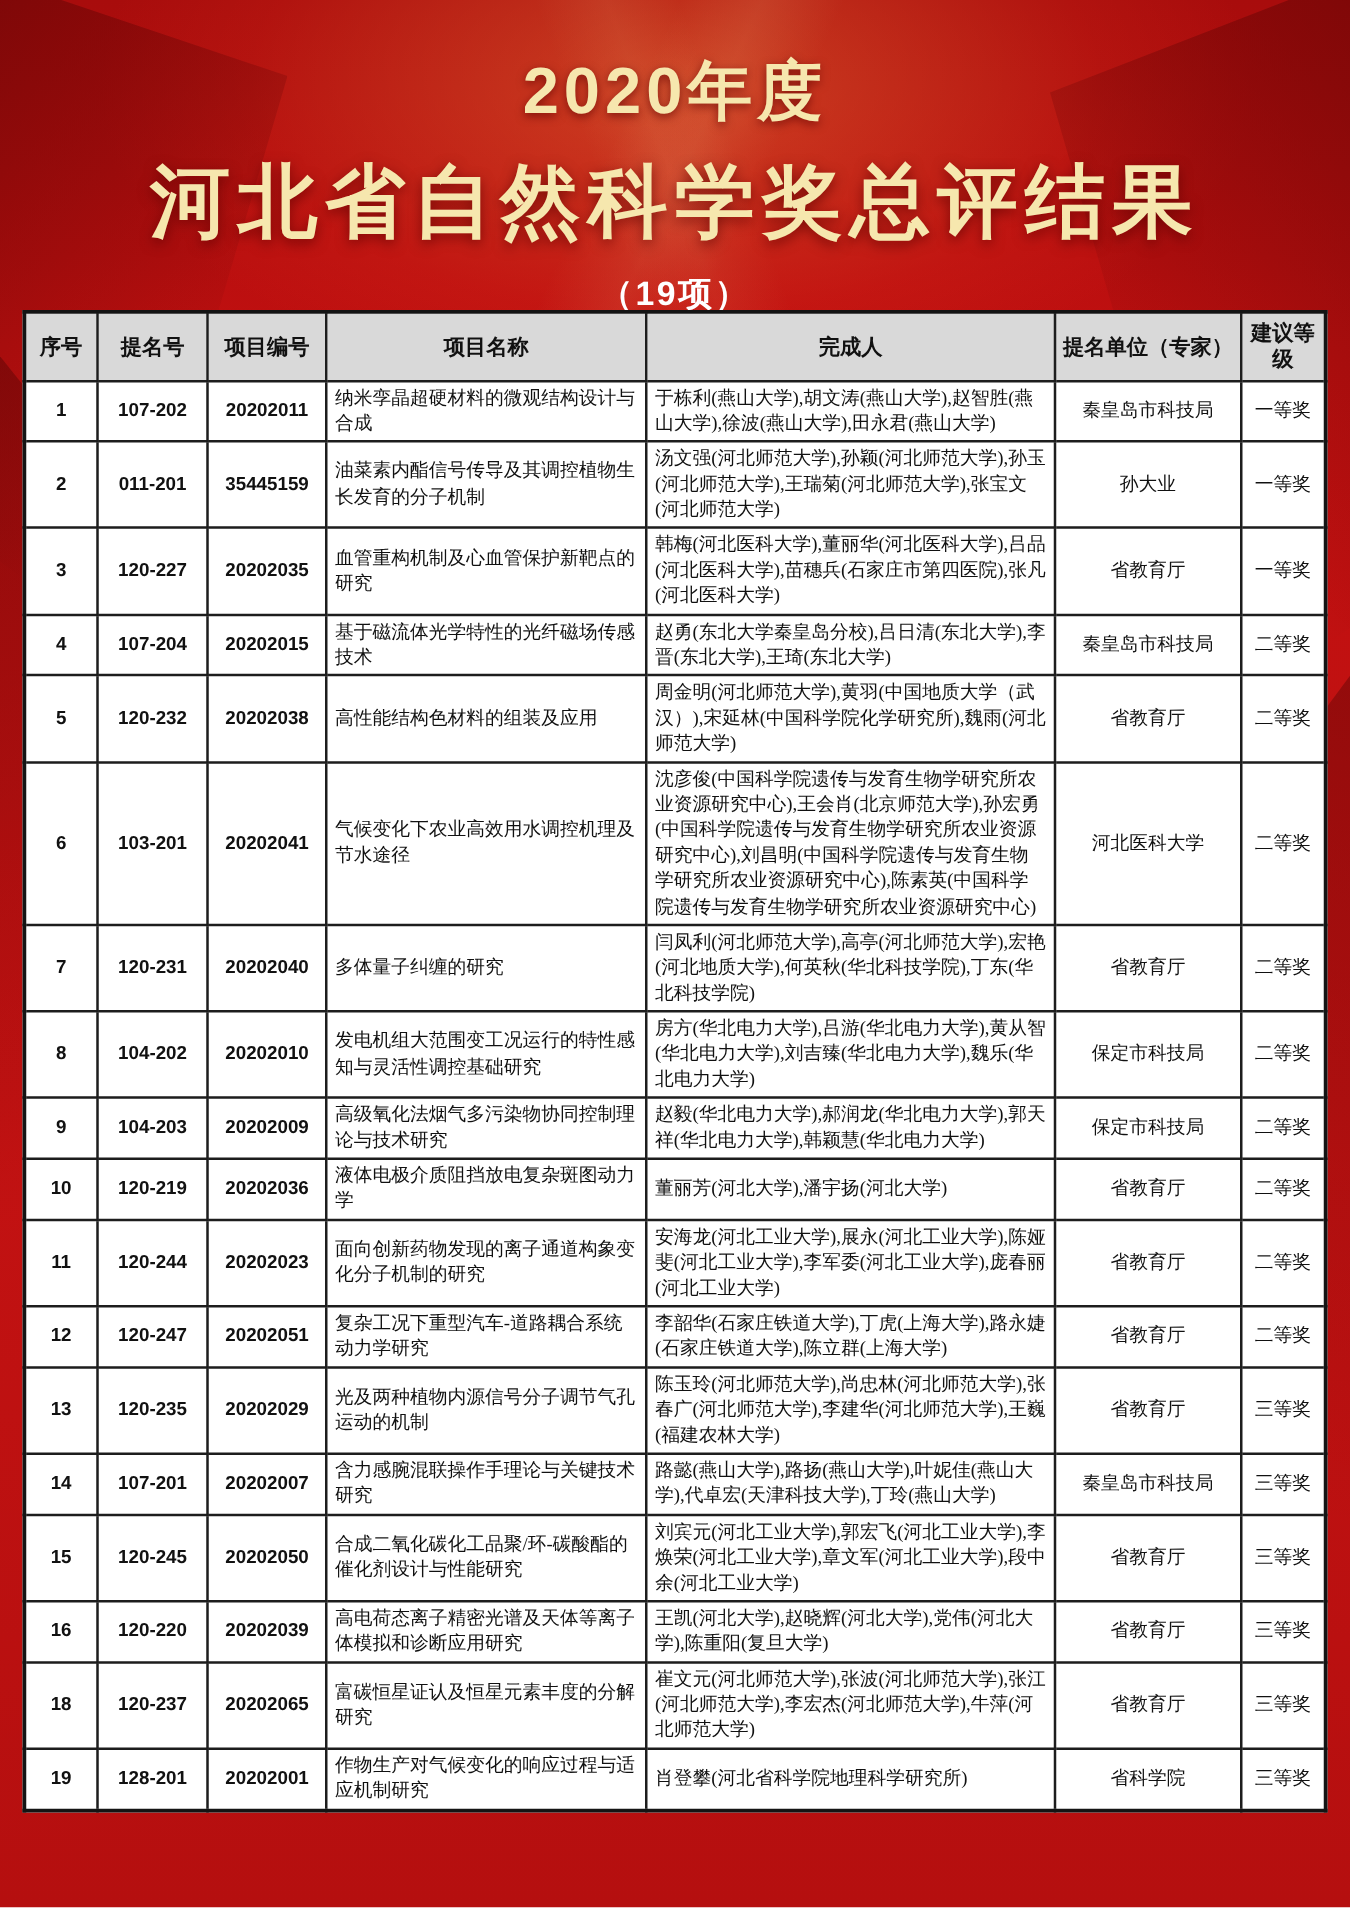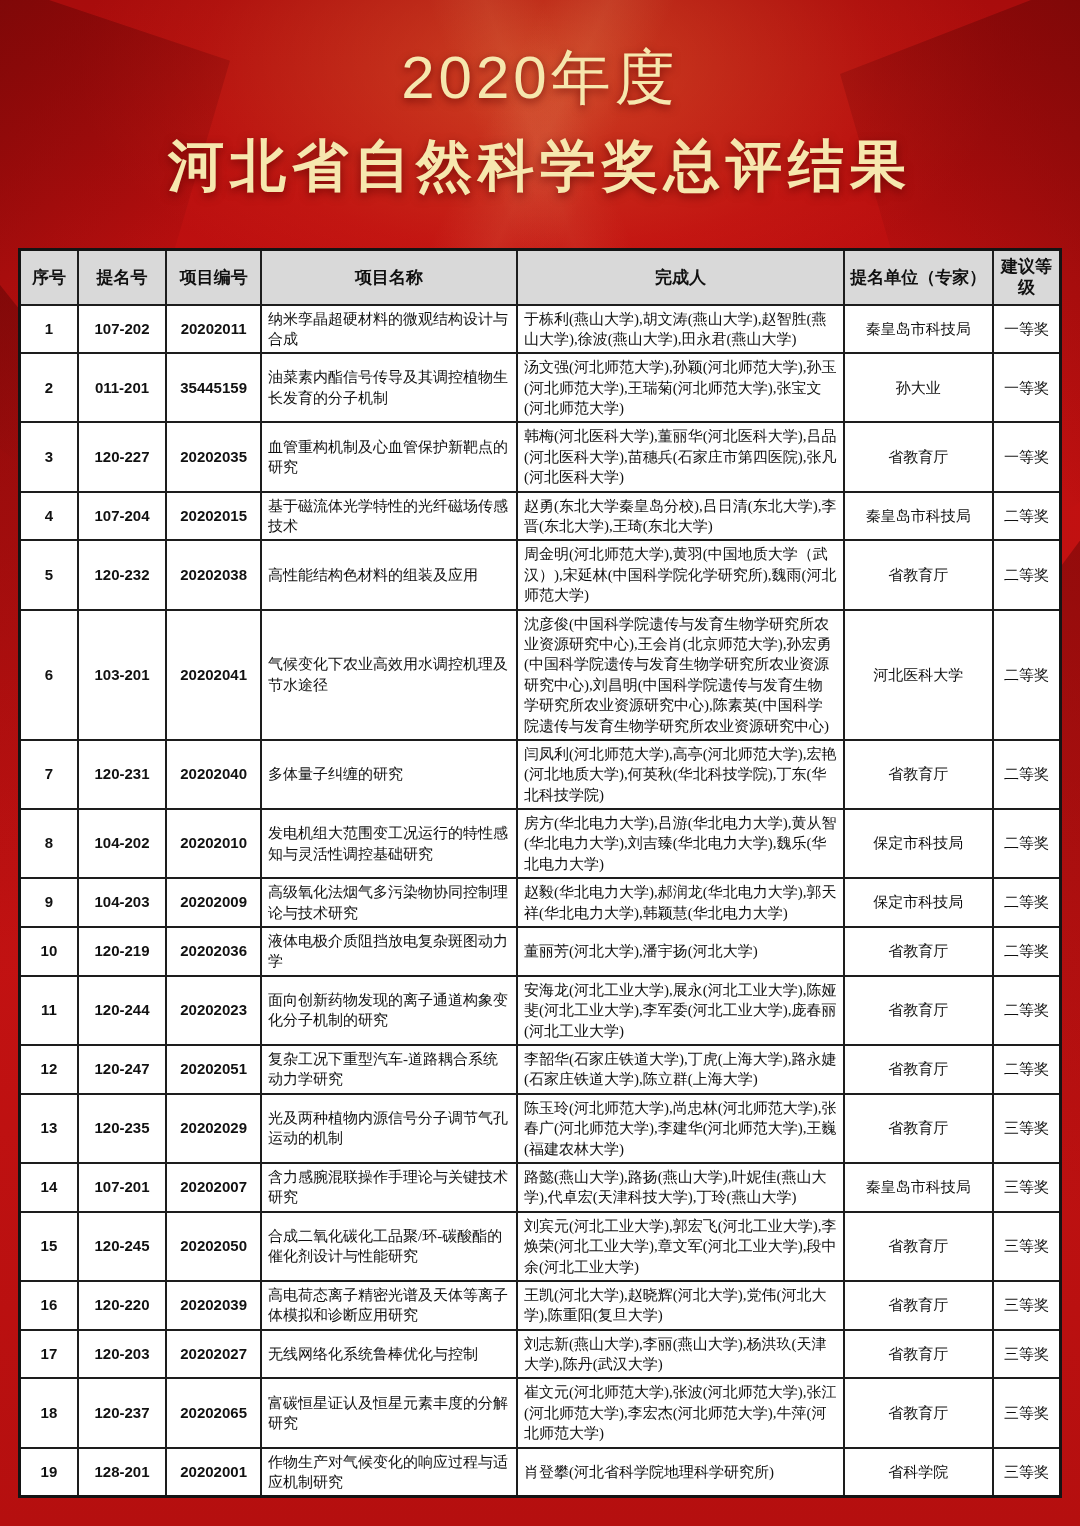--- a/index.html
+++ b/index.html
@@ -11,23 +11,23 @@
   
   .shape{position:absolute;pointer-events:none;}
   .sh-l1{left:-70px;top:-40px;width:300px;height:560px;background:linear-gradient(135deg,rgba(110,6,6,.85),rgba(150,10,10,0) 70%);clip-path:polygon(0 0,100% 18%,55% 100%,0 78%);}
   .sh-l2{left:-20px;top:260px;width:180px;height:900px;background:linear-gradient(160deg,rgba(95,5,5,.55),rgba(150,10,10,0) 75%);clip-path:polygon(0 0,100% 25%,40% 100%,0 90%);}
   .sh-r1{right:-80px;top:-50px;width:320px;height:620px;background:linear-gradient(225deg,rgba(110,6,6,.85),rgba(150,10,10,0) 70%);clip-path:polygon(100% 0,0 20%,45% 100%,100% 80%);}
   .sh-r2{right:-30px;top:500px;width:200px;height:900px;background:linear-gradient(200deg,rgba(95,5,5,.5),rgba(150,10,10,0) 75%);clip-path:polygon(100% 0,0 30%,55% 100%,100% 92%);}
   .ray1{left:18%;top:0;width:64%;height:300px;background:linear-gradient(115deg,rgba(0,0,0,0) 42%,rgba(255,220,150,.10) 50%,rgba(0,0,0,0) 58%);}
   .ray2{left:10%;top:0;width:80%;height:300px;background:linear-gradient(70deg,rgba(0,0,0,0) 44%,rgba(255,220,150,.08) 50%,rgba(0,0,0,0) 56%);}
 
   .banner{position:relative;height:248px;text-align:center;color:#f5e5a8;z-index:2;}
-  .banner .year{padding-top:38px;font-size:60px;font-weight:400;letter-spacing:4px;
+  .banner .year{padding-top:38px;font-size:52px;font-weight:700;letter-spacing:4px;
     color:#f6e7ae;text-shadow:0 3px 8px rgba(90,0,0,.65);}
-  .banner .title{margin-top:10px;font-size:56px;font-weight:900;letter-spacing:6px;
+  .banner .title{margin-top:10px;font-size:64px;font-weight:900;letter-spacing:6px;
     color:#f6e7ae;text-shadow:0 3px 10px rgba(90,0,0,.7);}
   .banner .count{margin-top:12px;font-size:27px;font-weight:700;color:#ffffff;letter-spacing:2px;}
 
   .table-wrap{position:relative;z-index:2;margin:0 18px;height:1020px;}
   table{width:100%;height:100%;border-collapse:collapse;table-layout:fixed;background:#ffffff;
     border:3px solid #141414;}
   th,td{border:2px solid #1d1d1d;padding:3px 6px;color:#111;overflow:hidden;}
   thead th{background:#d9d9d9;font-family:"Liberation Sans",sans-serif;font-weight:700;
     font-size:17px;text-align:center;vertical-align:middle;padding:5px 3px;line-height:1.25;}
   tbody td{font-family:"Liberation Serif",serif;font-size:15px;line-height:1.36;vertical-align:middle;}
@@ -42,20 +42,21 @@
   <div class="shape sh-l1"></div>
   <div class="shape sh-l2"></div>
   <div class="shape sh-r1"></div>
   <div class="shape sh-r2"></div>
   <div class="shape ray1"></div>
   <div class="shape ray2"></div>
 
   <div class="banner">
     <div class="year">2020年度</div>
     <div class="title">河北省自然科学奖总评结果</div>
+    <div class="count">（19项）</div>
   </div>
 
   <div class="table-wrap">
     <table>
       <colgroup>
         <col style="width:5.6%">
         <col style="width:8.5%">
         <col style="width:9.1%">
         <col style="width:24.6%">
         <col style="width:31.4%">
@@ -212,29 +213,20 @@
           <tr>
             <td class="col-index">16</td>
             <td class="col-nomination_no">120-220</td>
             <td class="col-project_no">20202039</td>
             <td class="col-project_name">高电荷态离子精密光谱及天体等离子体模拟和诊断应用研究</td>
             <td class="col-completers">王凯(河北大学),赵晓辉(河北大学),党伟(河北大学),陈重阳(复旦大学)</td>
             <td class="col-nominator">省教育厅</td>
             <td class="col-grade">三等奖</td>
           </tr>
           <tr>
-            <td class="col-index">17</td>
-            <td class="col-nomination_no">120-203</td>
-            <td class="col-project_no">20202027</td>
-            <td class="col-project_name">无线网络化系统鲁棒优化与控制</td>
-            <td class="col-completers">刘志新(燕山大学),李丽(燕山大学),杨洪玖(天津大学),陈丹(武汉大学)</td>
-            <td class="col-nominator">省教育厅</td>
-            <td class="col-grade">三等奖</td>
-          </tr>
-          <tr>
             <td class="col-index">18</td>
             <td class="col-nomination_no">120-237</td>
             <td class="col-project_no">20202065</td>
             <td class="col-project_name">富碳恒星证认及恒星元素丰度的分解研究</td>
             <td class="col-completers">崔文元(河北师范大学),张波(河北师范大学),张江(河北师范大学),李宏杰(河北师范大学),牛萍(河北师范大学)</td>
             <td class="col-nominator">省教育厅</td>
             <td class="col-grade">三等奖</td>
           </tr>
           <tr>
             <td class="col-index">19</td>

